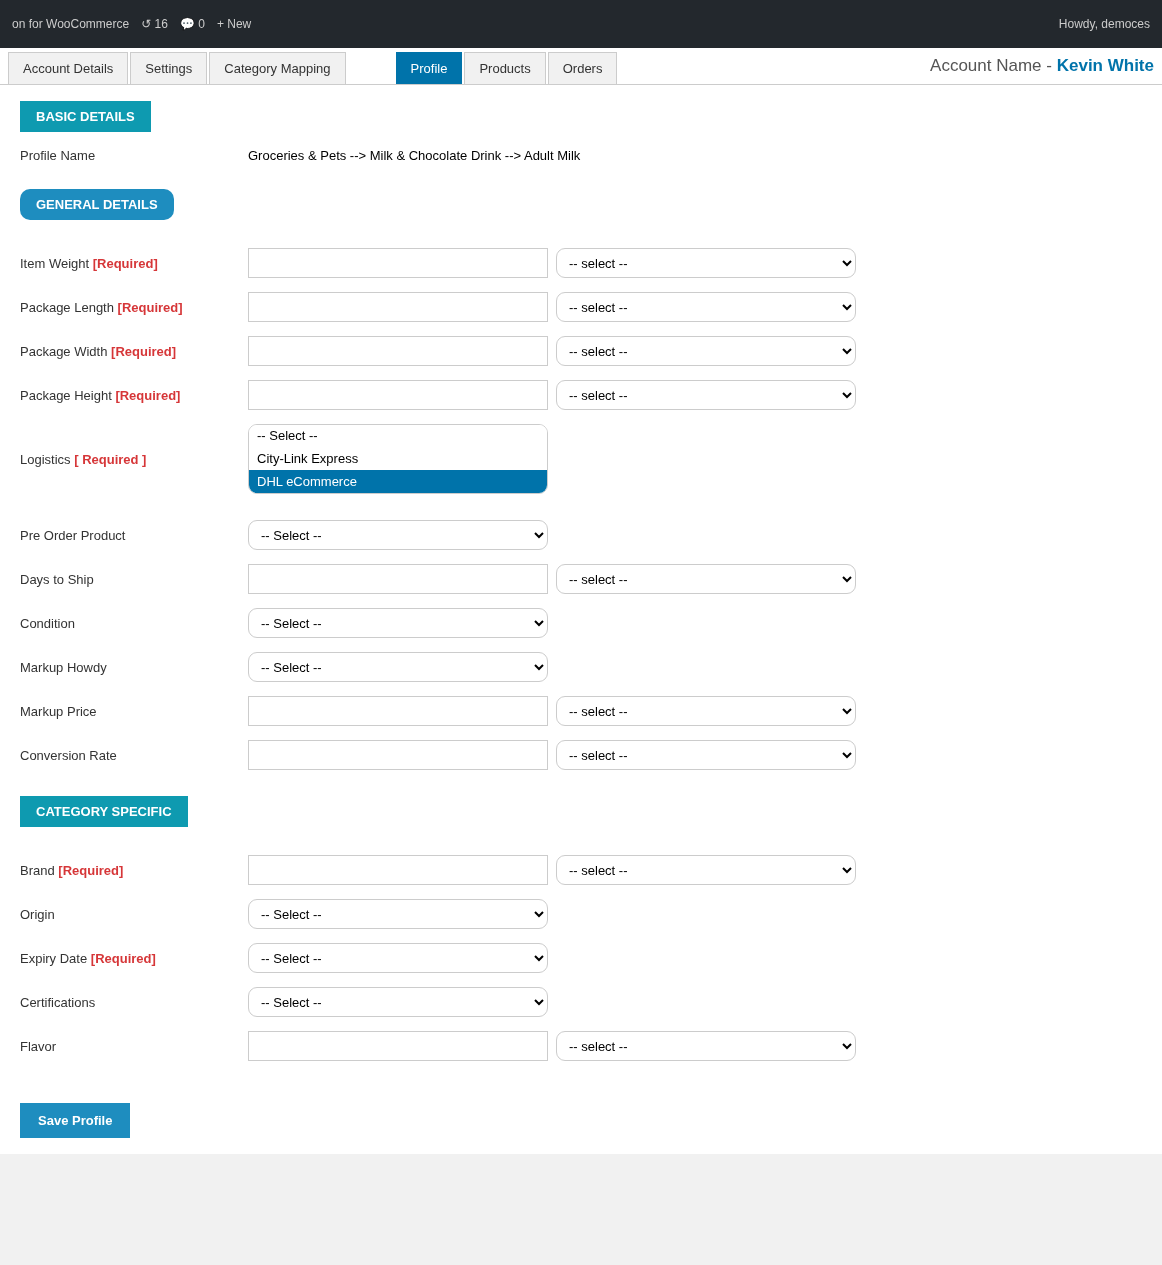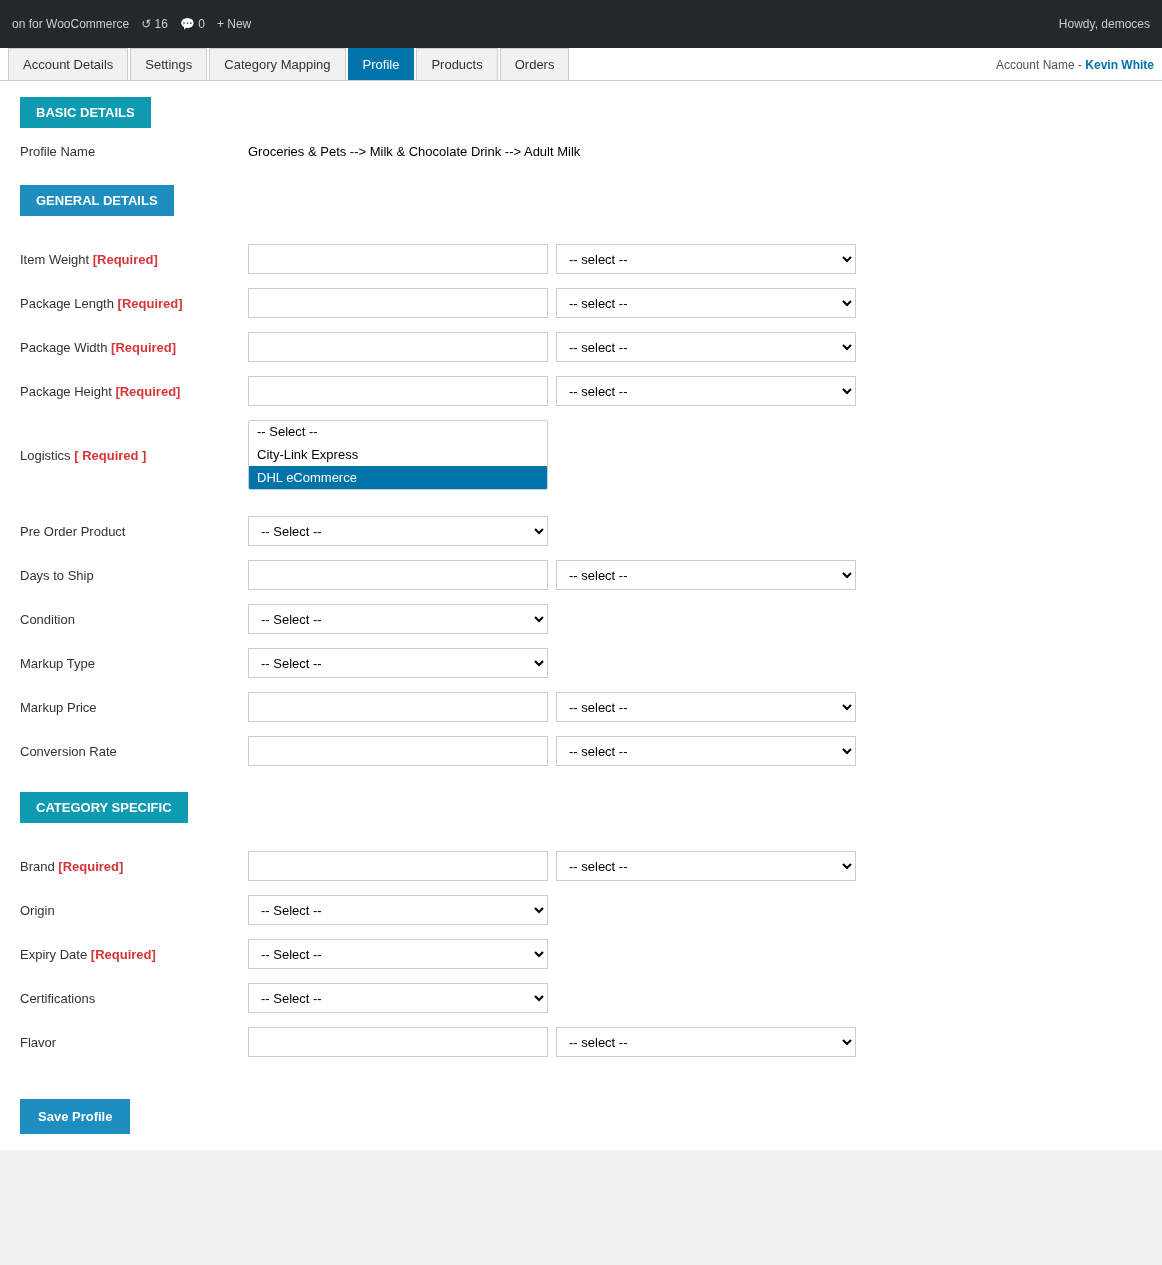--- a/index.html
+++ b/index.html
@@ -36,23 +36,24 @@
       border-bottom: none;
       background: #f1f1f1;
       cursor: pointer;
       font-size: 13px;
       color: #333;
     }
     .tab.active {
       background: #0073aa;
       color: #fff;
       border-color: #0073aa;
+      margin-left: 48px;
     }
     .tab-bar-right {
-      font-size: 12px;
+      font-size: 17px;
       padding: 8px 0;
       color: #555;
     }
     .tab-bar-right a { color: #0073aa; text-decoration: none; font-weight: bold; }
 
     
     .page-content {
       background: #fff;
       margin: 0;
       padding: 16px 20px;
@@ -76,21 +77,21 @@
       padding: 8px 16px;
       color: #fff;
       font-size: 13px;
       font-weight: bold;
       border: none;
       cursor: pointer;
       margin-bottom: 16px;
       text-transform: uppercase;
     }
     .btn-teal { background: #0e9ab0; }
-    .btn-blue { background: #1e8dbf; }
+    .btn-blue { background: #1e8dbf; border-radius: 10px; }
 
     
     .form-row {
       display: flex;
       align-items: center;
       margin-bottom: 14px;
       gap: 8px;
     }
     .form-label {
       width: 220px;
@@ -147,21 +148,21 @@
       padding: 10px 18px;
       font-size: 13px;
       cursor: pointer;
       font-weight: bold;
       margin-top: 16px;
     }
 
     
     .double-field { display: flex; align-items: center; gap: 8px; }
 
-    select { appearance: auto; }
+    select { appearance: auto; border-radius: 9px; }
   </style>
 </head>
 <body>
 
 <div class="admin-bar">
   <div class="admin-bar-left">
     <span>on for WooCommerce</span>
     <span>↺ <span>16</span></span>
     <span>💬 <span>0</span></span>
     <span>+ New</span>
@@ -291,21 +292,21 @@
   
   <div class="form-row">
     <div class="form-label">Condition</div>
     <select class="form-select form-select-small">
       <option>-- Select --</option>
     </select>
   </div>
 
   
   <div class="form-row">
-    <div class="form-label">Markup Type</div>
+    <div class="form-label">Markup Howdy</div>
     <select class="form-select form-select-small">
       <option>-- Select --</option>
     </select>
   </div>
 
   
   <div class="form-row">
     <div class="form-label">Markup Price</div>
     <div class="double-field">
       <input type="text" class="form-input-text" style="">

